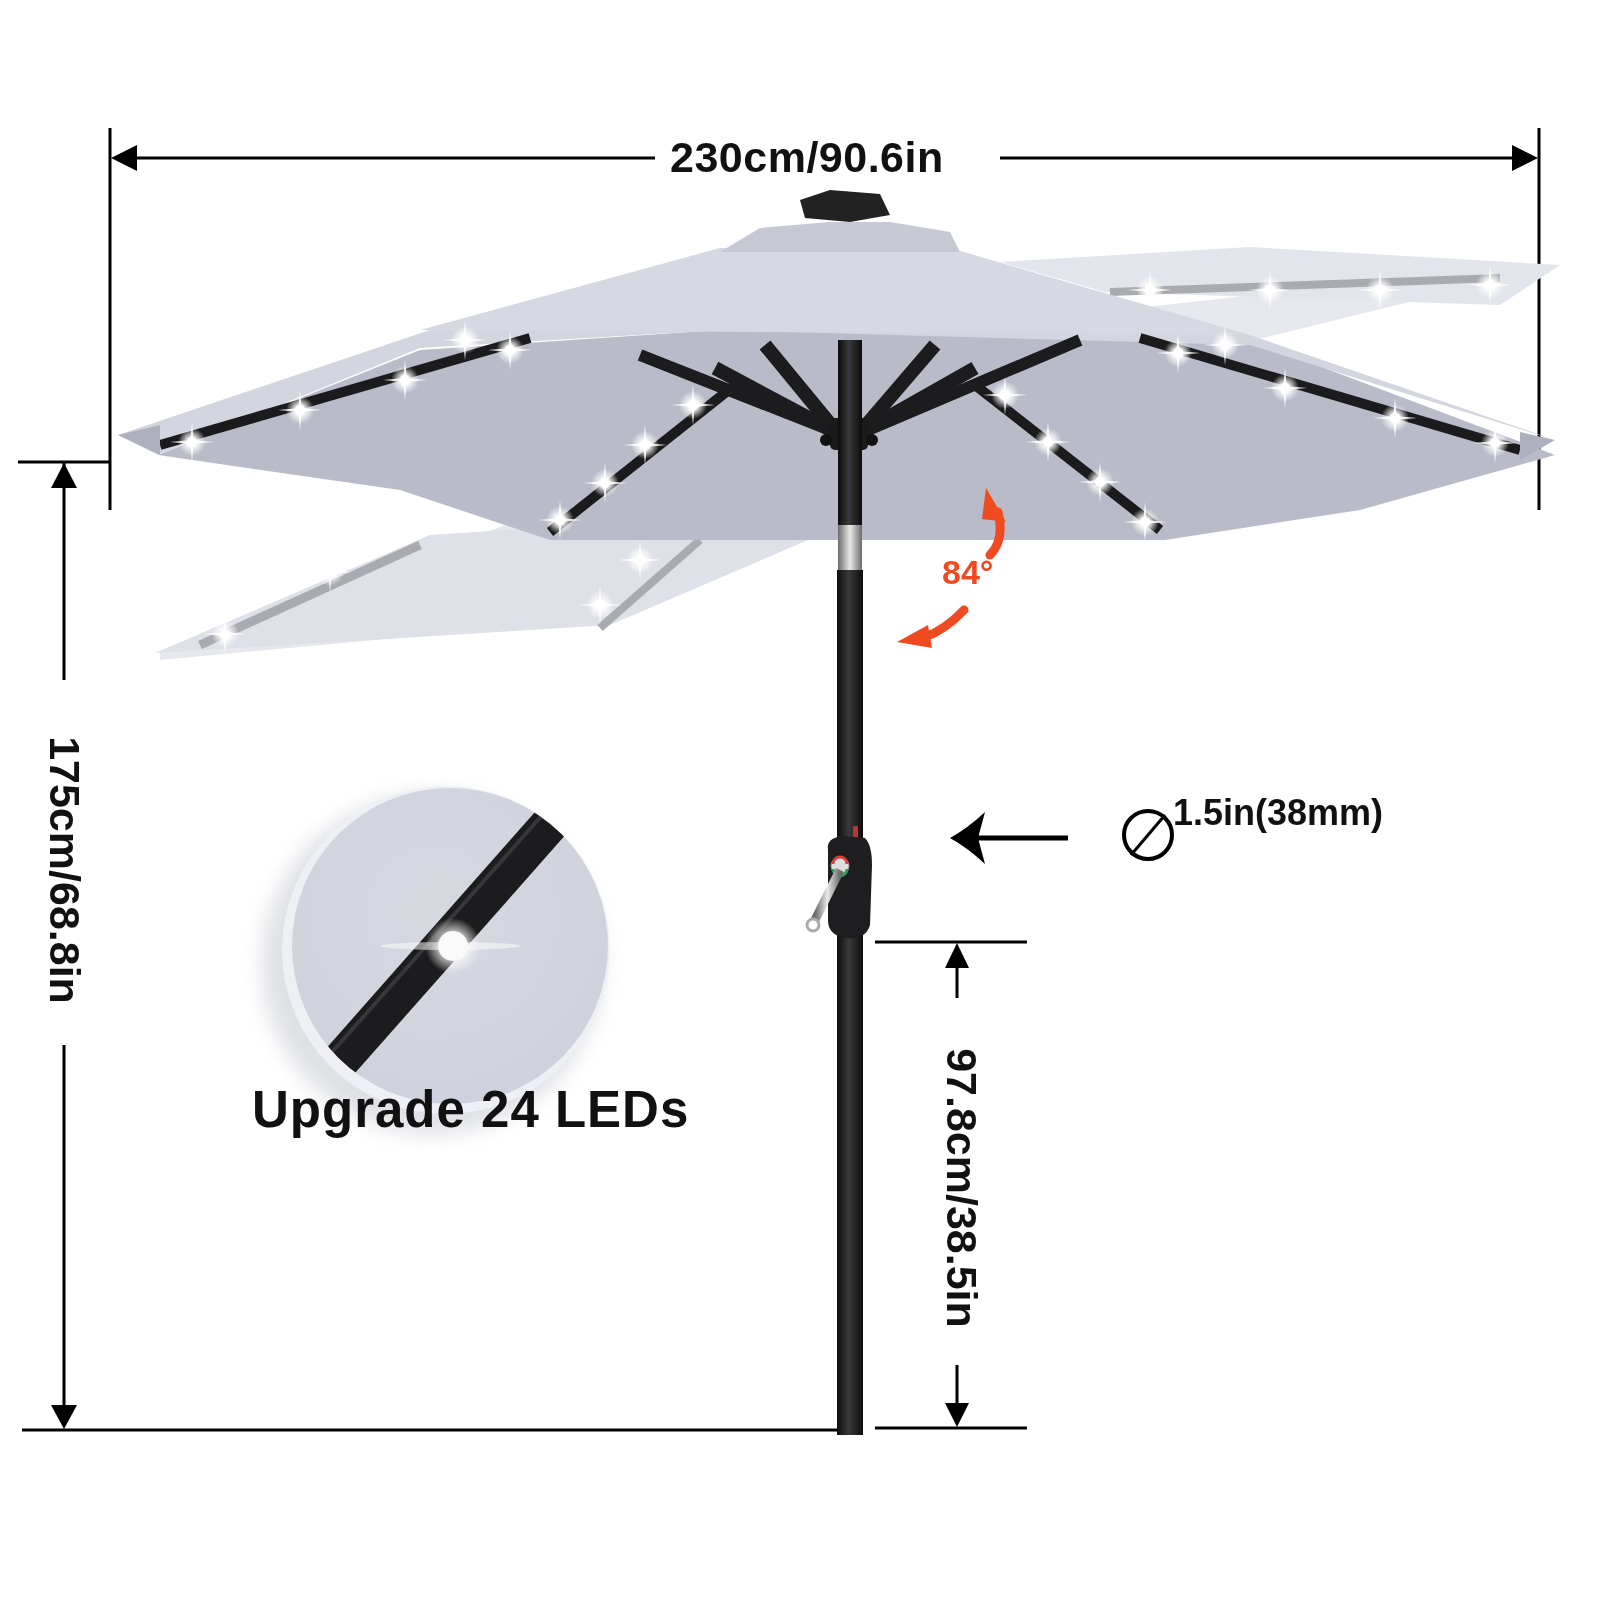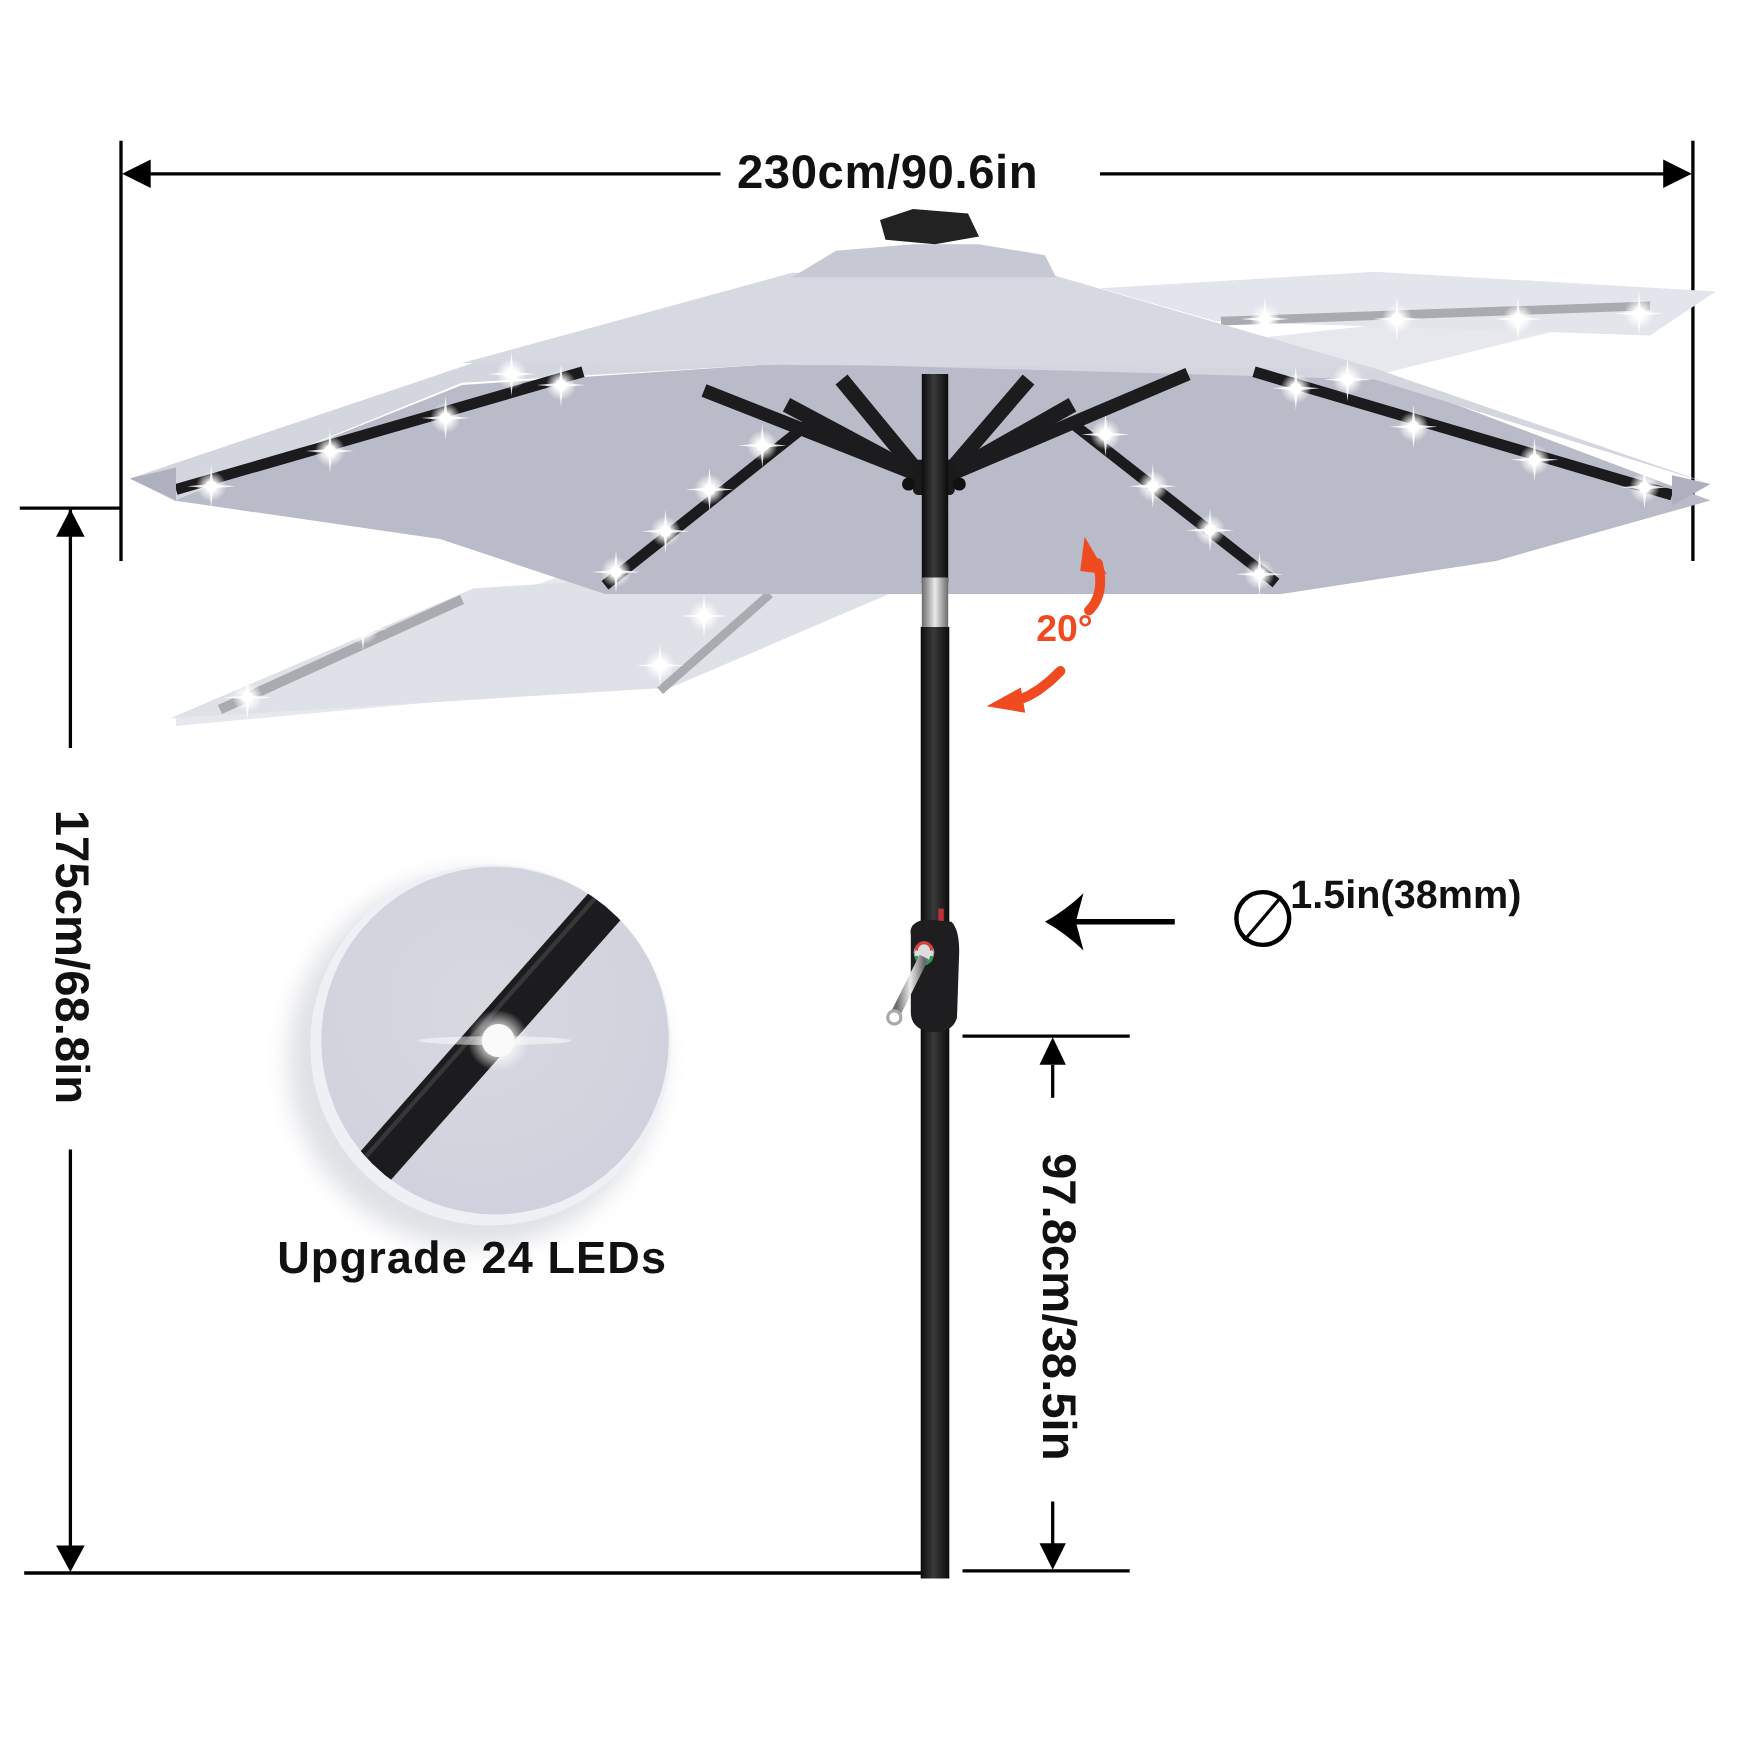--- a/index.html
+++ b/index.html
@@ -3,21 +3,21 @@
 <meta charset="utf-8">
 <style>
   html, body { margin: 0; padding: 0; background: #ffffff; }
   body { width: 1600px; height: 1600px; position: relative; overflow: hidden;
          font-family: "Liberation Sans", "DejaVu Sans", sans-serif; }
   #scene { position: absolute; left: 0; top: 0; width: 1600px; height: 1600px; }
   .label { position: absolute; font-weight: bold; color: #111111; white-space: nowrap;
            font-family: "Liberation Sans", "DejaVu Sans", sans-serif; }
   .width-label { left: 660px; top: 133px; font-size: 43px; letter-spacing: 0.5px; background: #fff; padding: 0 10px; }
   .diam-label { left: 1173px; top: 792px; font-size: 36px; }
-  .led-caption { left: 252px; top: 1120px; font-size: 41px; letter-spacing: 1px; }
+  .led-caption { left: 252px; top: 1080px; font-size: 51px; letter-spacing: 1px; }
   .tilt-label { left: 942px; top: 553px; font-size: 34px; color: #f04a21; }
 </style>
 </head>
 <body>
 
 <svg id="scene" viewBox="0 0 1600 1600" xmlns="http://www.w3.org/2000/svg">
   <defs>
     <radialGradient id="ledGlow" cx="50%" cy="50%" r="50%">
       <stop offset="0%" stop-color="#ffffff" stop-opacity="1"></stop>
       <stop offset="35%" stop-color="#ffffff" stop-opacity="0.9"></stop>
@@ -195,14 +195,14 @@
 
 <div style="position:absolute; left:-100px; top:840px; width:330px; height:60px; display:flex; align-items:center; justify-content:center; transform: rotate(90deg);">
   <span class="label" style="position:static; font-size:43px;">175cm/68.8in</span>
 </div>
 
 <div style="position:absolute; left:797px; top:1158px; width:330px; height:60px; display:flex; align-items:center; justify-content:center; transform: rotate(90deg);">
   <span class="label" style="position:static; font-size:43px;">97.8cm/38.5in</span>
 </div>
 
 <div class="label diam-label">1.5in(38mm)</div>
-<div class="label tilt-label">20°</div>
+<div class="label tilt-label">84°</div>
 <div class="label led-caption">Upgrade 24 LEDs</div>
 
 </body></html>

